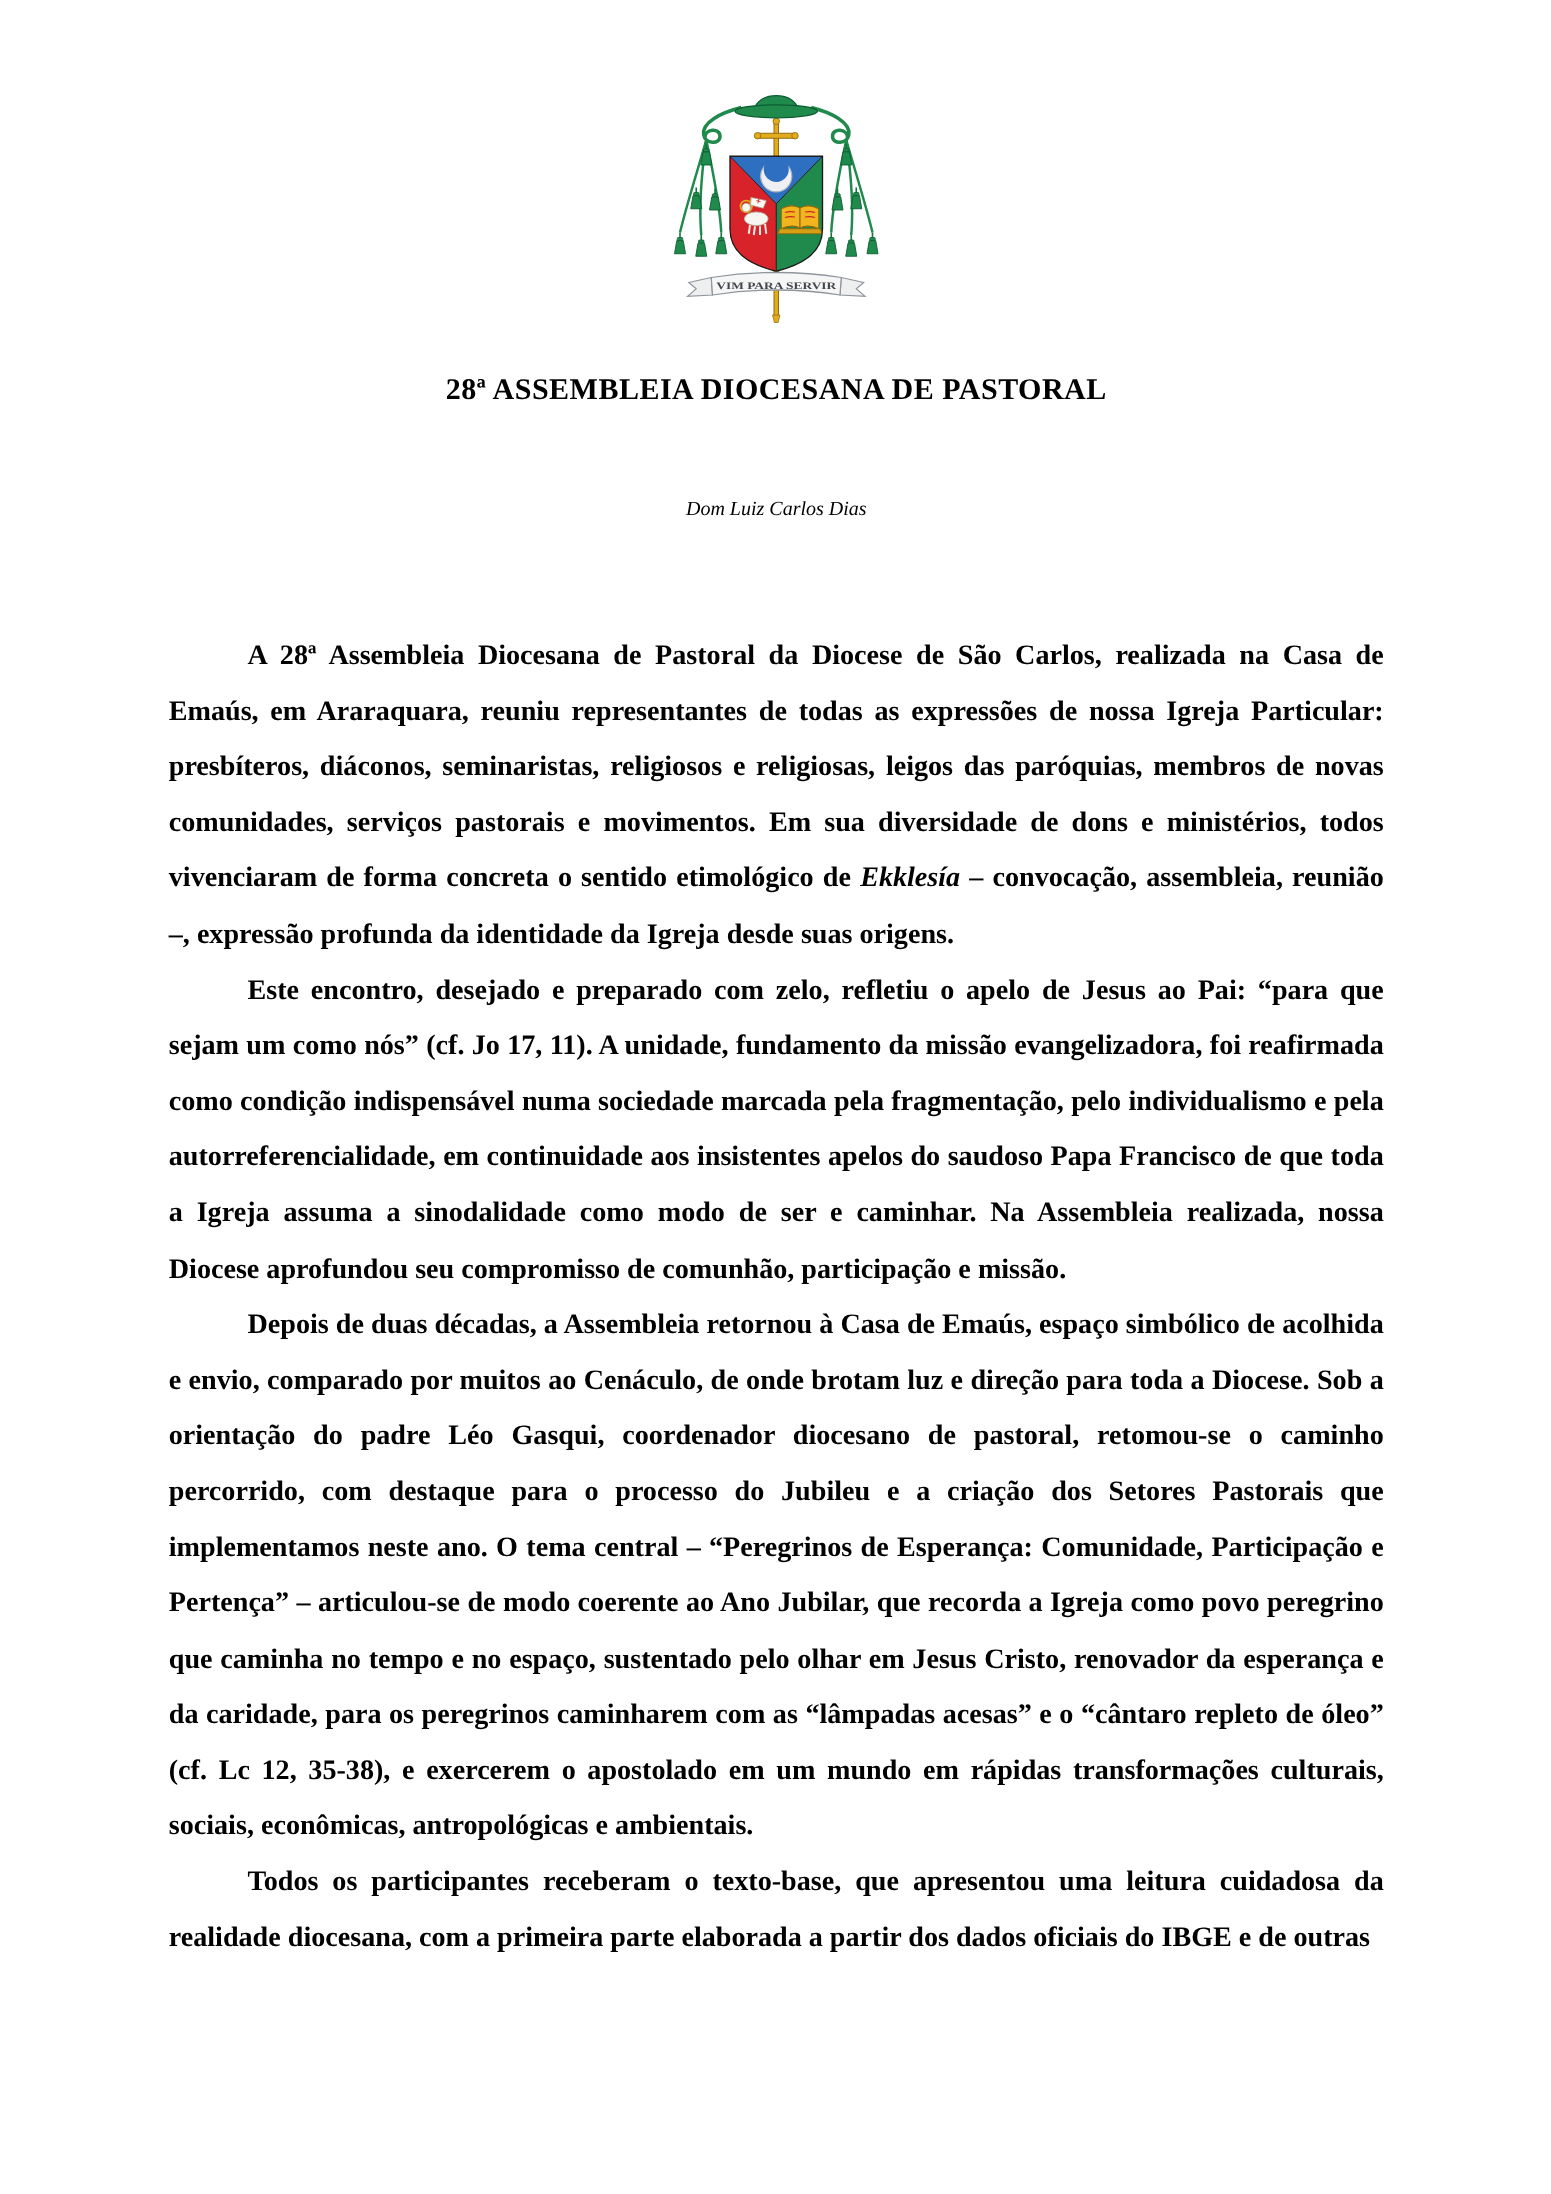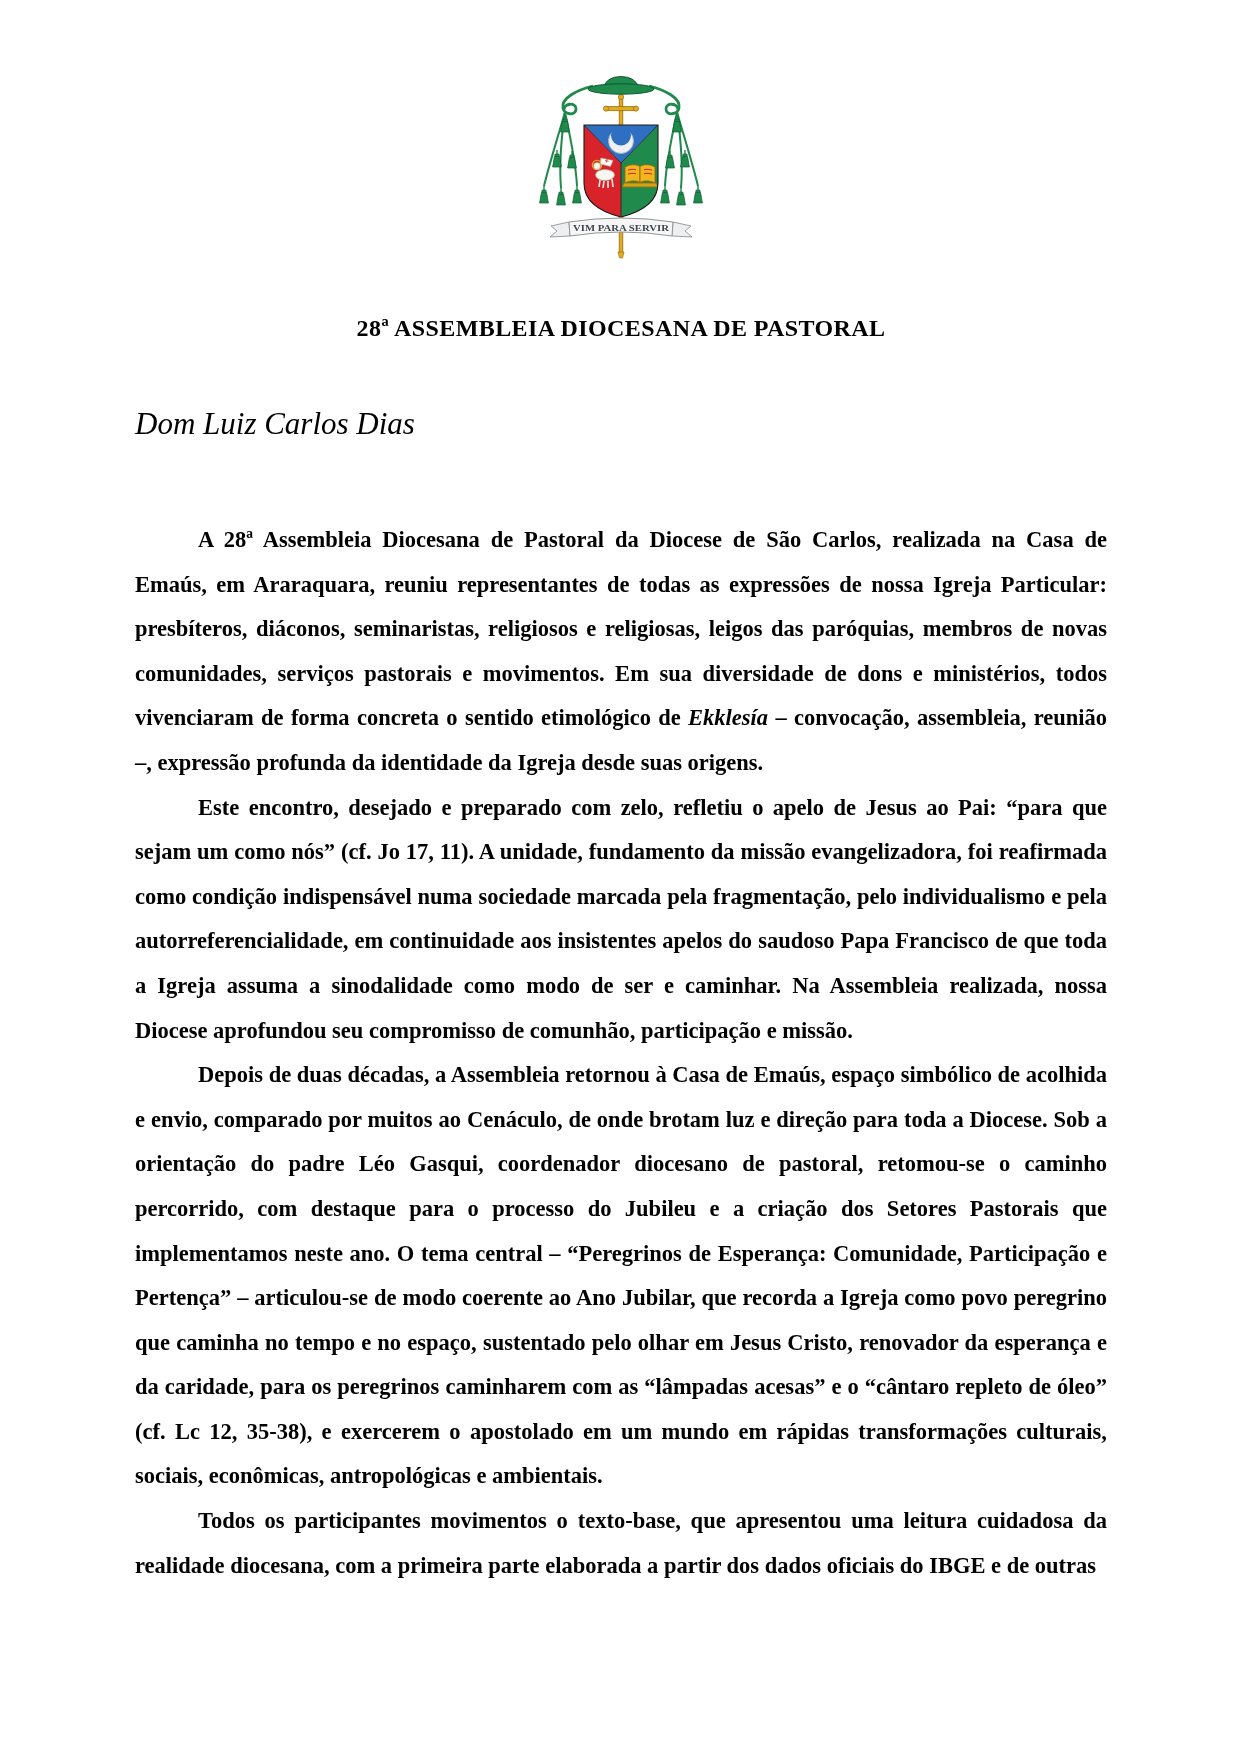--- a/index.html
+++ b/index.html
@@ -7,32 +7,32 @@
     position:relative;
     width:1113px; height:1755px;
     margin:0 auto;
     background:#ffffff;
     font-family:"Liberation Serif","DejaVu Serif",serif;
     color:#000;
     overflow:hidden;
   }
   .crest { display:block; margin:70px auto 0 auto; }
   .doc-title {
-    margin:52px 70px 0 71px;
+    margin:36px 70px 0 71px;
     text-align:center;
     font-size:24px;
     font-weight:bold;
     letter-spacing:0.4px;
     line-height:32px;
   }
   .author-line {
     margin:64px 70px 16px 71px;
-    text-align:left;
+    text-align:center;
     font-style:italic;
-    font-size:31px;
+    font-size:16px;
     line-height:32px;
   }
   .doc-body {
     margin:78px 70px 0 71px;
     font-size:22.5px;
     line-height:44.6px;
     text-align:justify;
     font-weight:bold;
   }
   .doc-body p { margin:0; text-indent:63px; }
@@ -133,16 +133,16 @@
   </svg>
 
   <h1 class="doc-title">28ª ASSEMBLEIA DIOCESANA DE PASTORAL</h1>
 
   <div class="author-line">Dom Luiz Carlos Dias</div>
 
   <div class="doc-body">
     <p><span>A 28ª Assembleia Diocesana de Pastoral da Diocese de São Carlos, realizada na Casa de Emaús, em Araraquara, reuniu representantes de todas as expressões de nossa Igreja Particular: presbíteros, diáconos, seminaristas, religiosos e religiosas, leigos das paróquias, membros de novas comunidades, serviços pastorais e movimentos. Em sua diversidade de dons e ministérios, todos vivenciaram de forma concreta o sentido etimológico de </span><em>Ekklesía</em><span> – convocação, assembleia, reunião –, expressão profunda da identidade da Igreja desde suas origens.</span></p>
     <p><span>Este encontro, desejado e preparado com zelo, refletiu o apelo de Jesus ao Pai: “para que sejam um como nós” (cf. Jo 17, 11). A unidade, fundamento da missão evangelizadora, foi reafirmada como condição indispensável numa sociedade marcada pela fragmentação, pelo individualismo e pela autorreferencialidade, em continuidade aos insistentes apelos do saudoso Papa Francisco de que toda a Igreja assuma a sinodalidade como modo de ser e caminhar. Na Assembleia realizada, nossa Diocese aprofundou seu compromisso de comunhão, participação e missão.</span></p>
     <p><span>Depois de duas décadas, a Assembleia retornou à Casa de Emaús, espaço simbólico de acolhida e envio, comparado por muitos ao Cenáculo, de onde brotam luz e direção para toda a Diocese. Sob a orientação do padre Léo Gasqui, coordenador diocesano de pastoral, retomou-se o caminho percorrido, com destaque para o processo do Jubileu e a criação dos Setores Pastorais que implementamos neste ano. O tema central – “Peregrinos de Esperança: Comunidade, Participação e Pertença” – articulou-se de modo coerente ao Ano Jubilar, que recorda a Igreja como povo peregrino que caminha no tempo e no espaço, sustentado pelo olhar em Jesus Cristo, renovador da esperança e da caridade, para os peregrinos caminharem com as “lâmpadas acesas” e o “cântaro repleto de óleo” (cf. Lc 12, 35-38), e exercerem o apostolado em um mundo em rápidas transformações culturais, sociais, econômicas, antropológicas e ambientais.</span></p>
-    <p><span>Todos os participantes movimentos o texto-base, que apresentou uma leitura cuidadosa da realidade diocesana, com a primeira parte elaborada a partir dos dados oficiais do IBGE e de outras</span></p>
+    <p><span>Todos os participantes receberam o texto-base, que apresentou uma leitura cuidadosa da realidade diocesana, com a primeira parte elaborada a partir dos dados oficiais do IBGE e de outras</span></p>
   </div>
 
 </div>
 
 </body></html>

